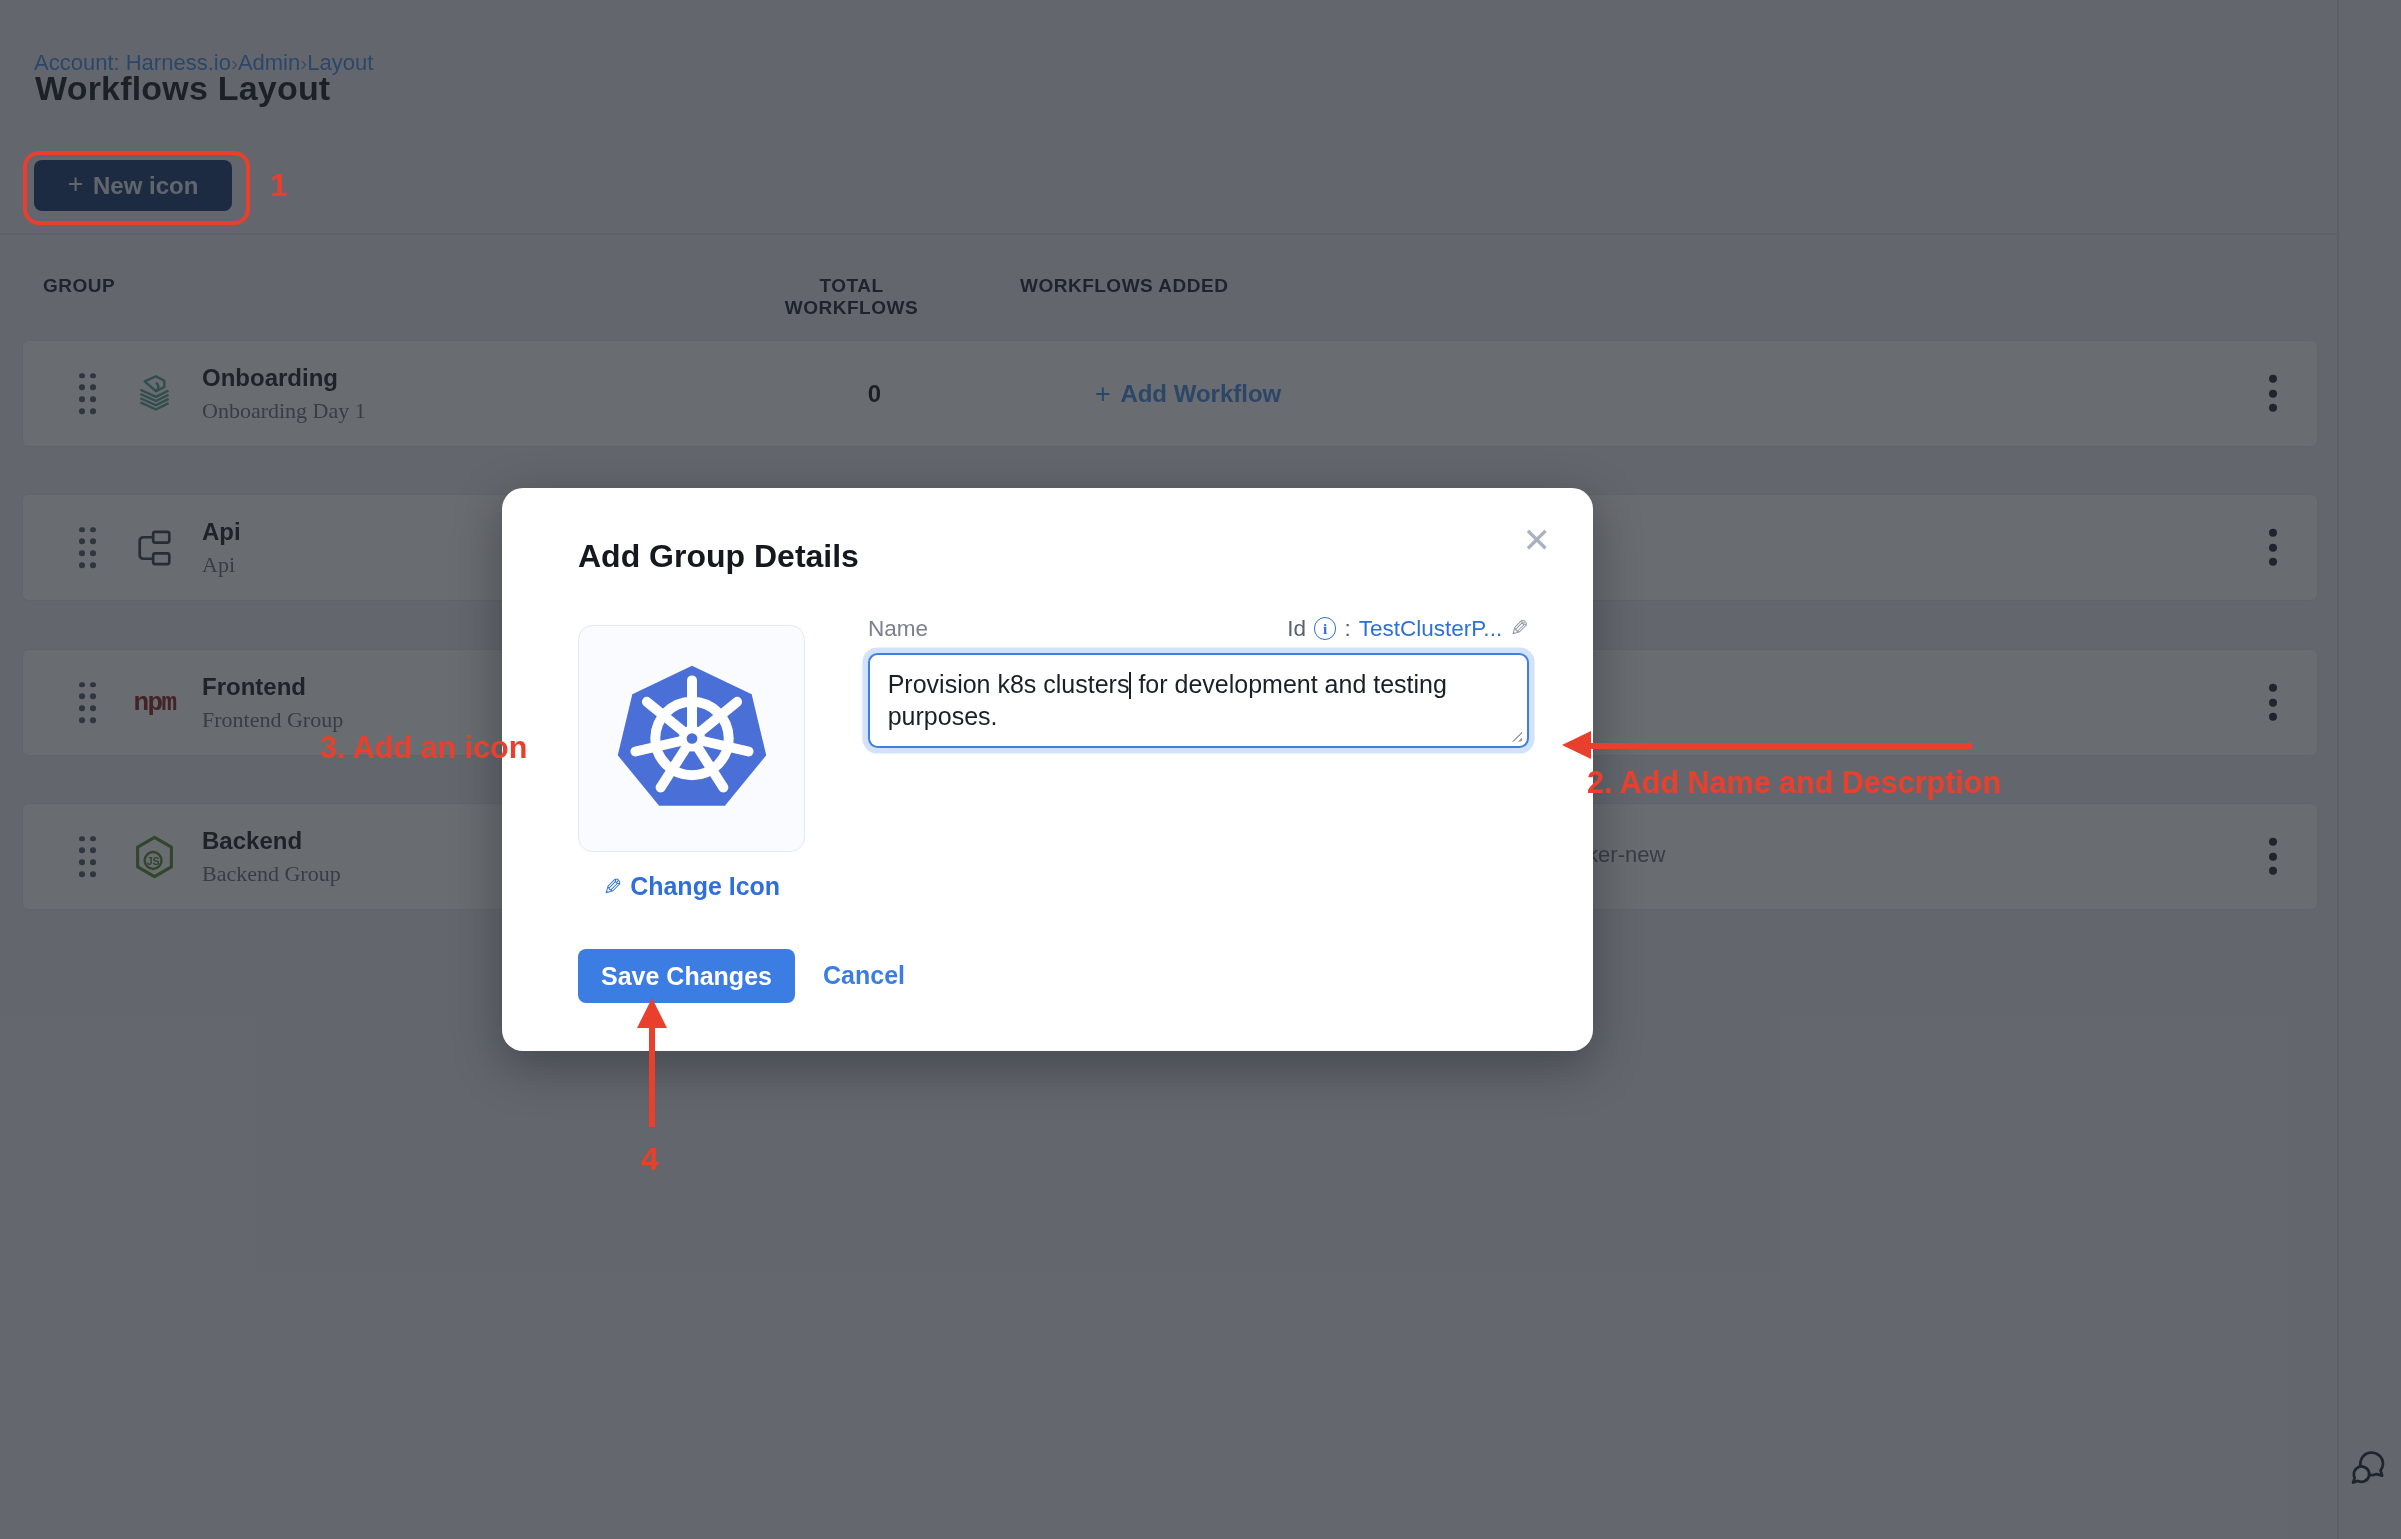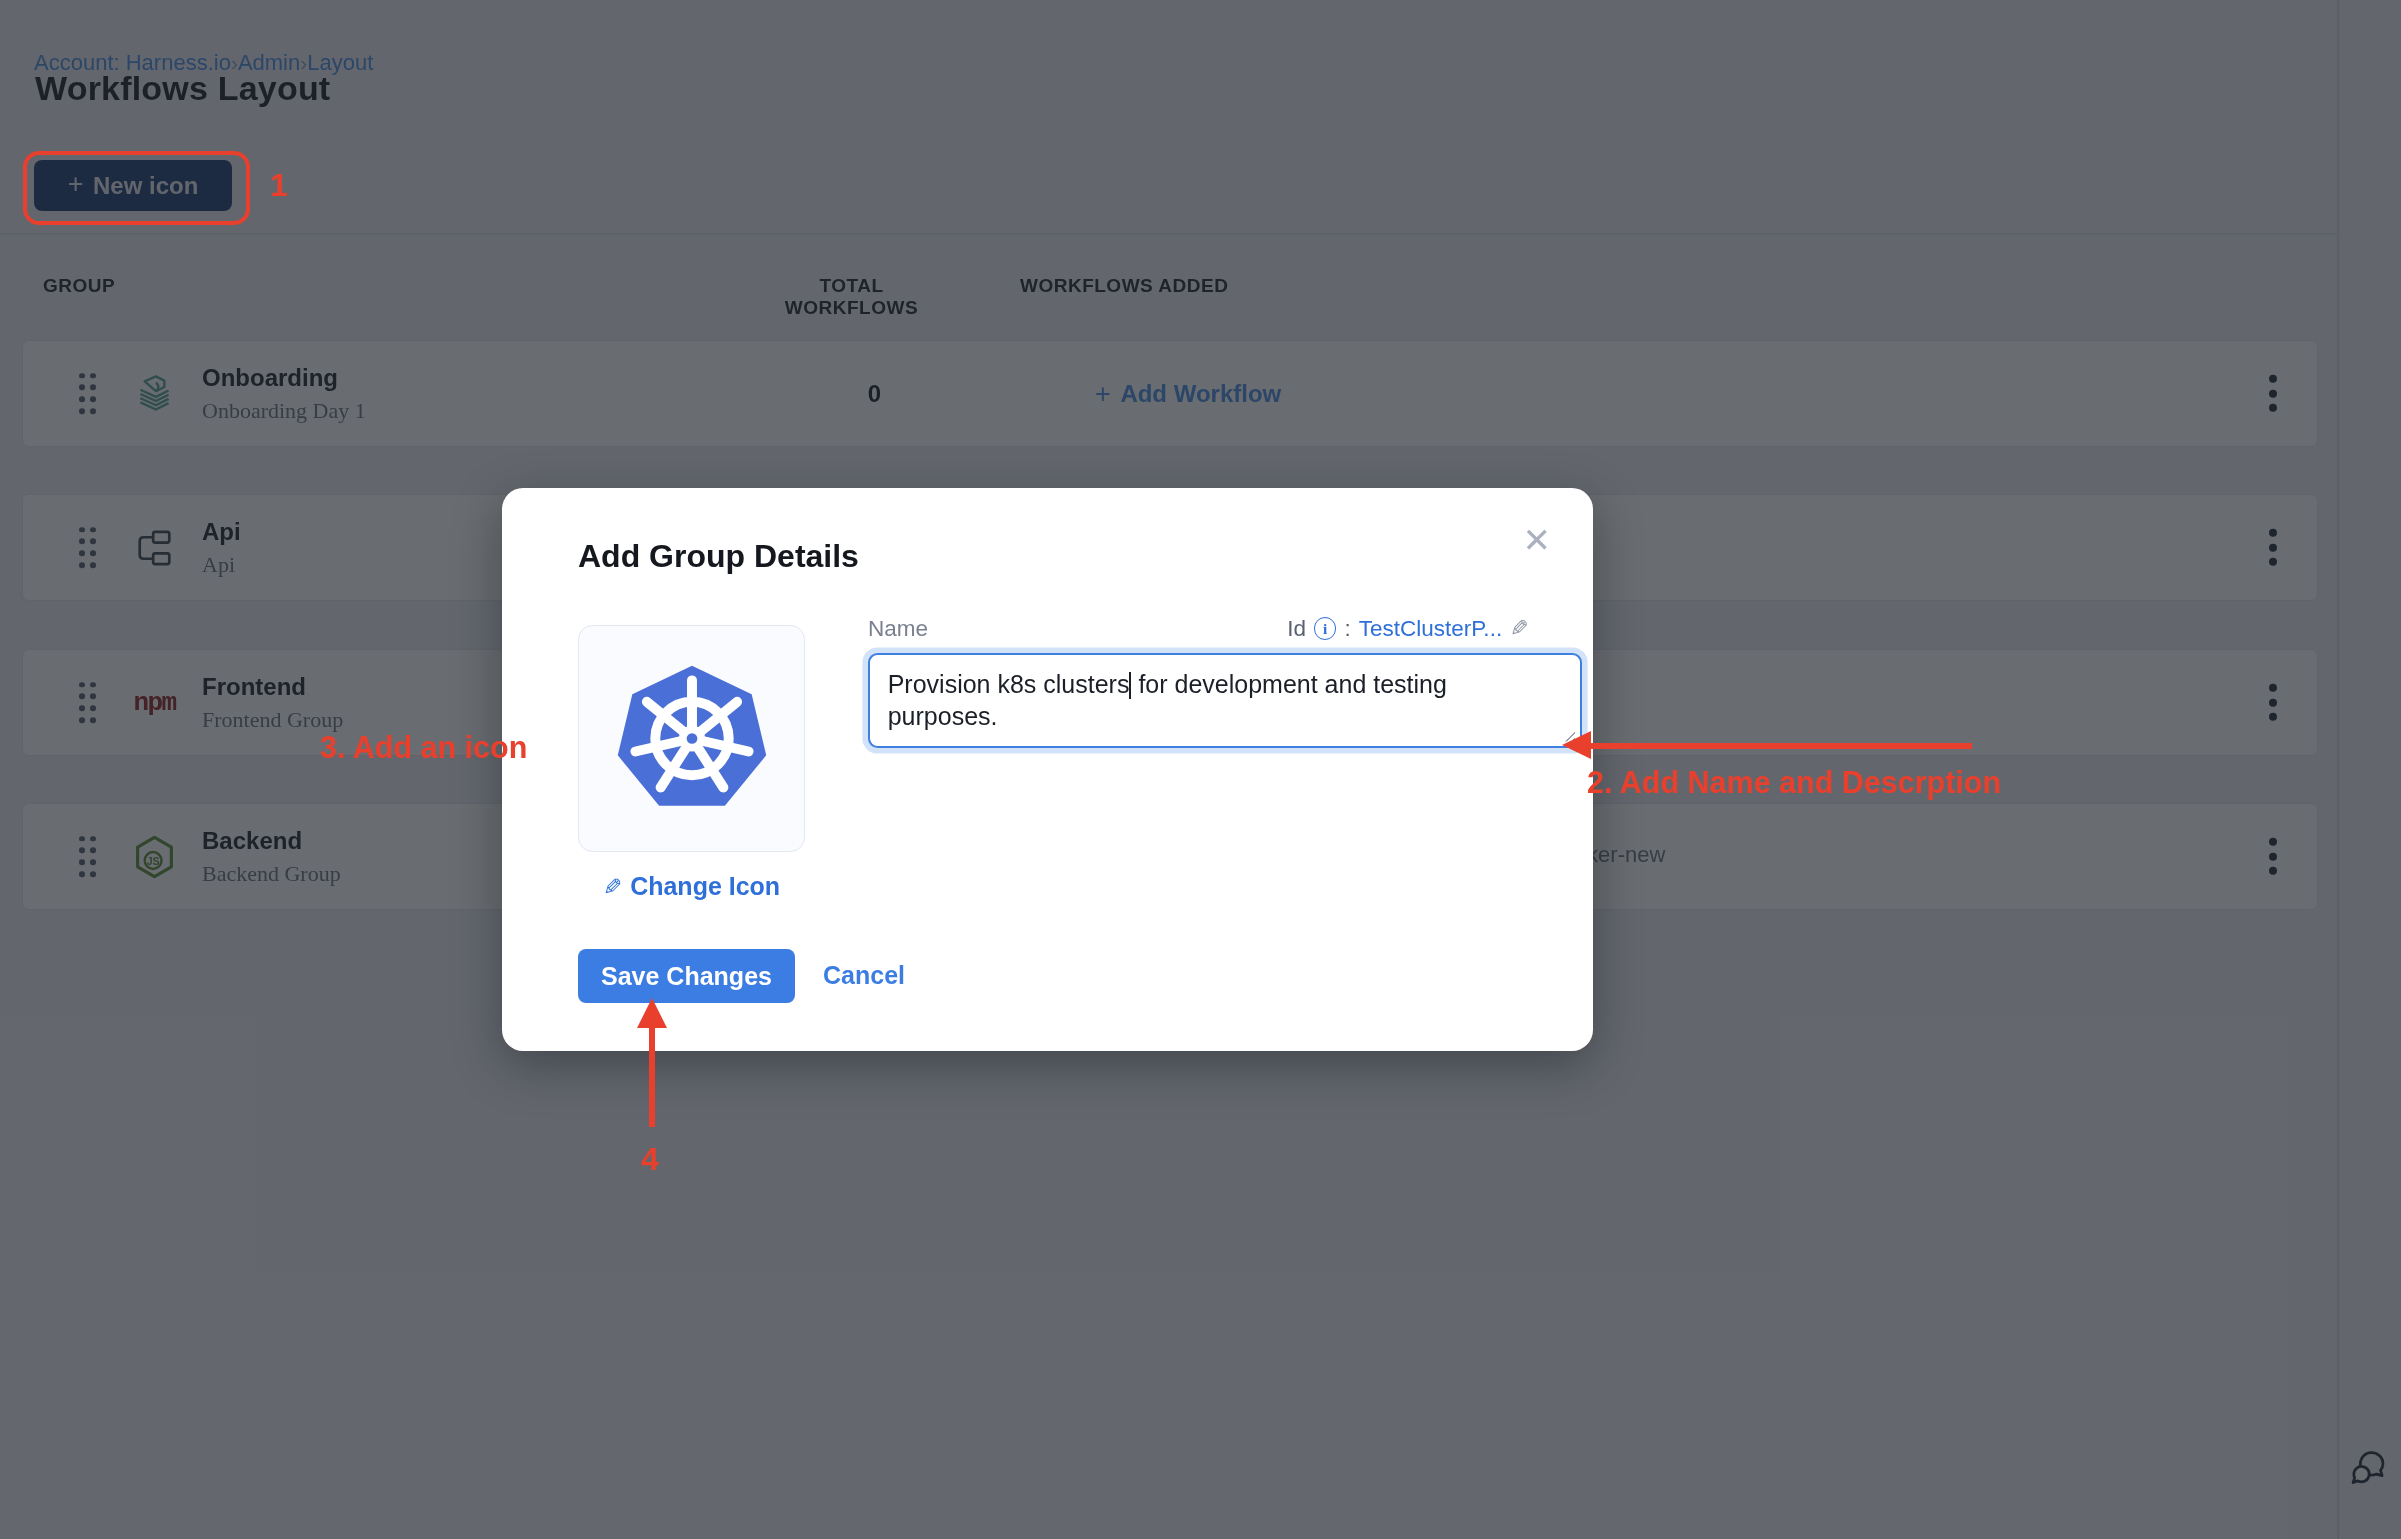--- a/index.html
+++ b/index.html
@@ -77,21 +77,21 @@
   .lbl-name { color:#7a8090; }
   .id-group { display:flex; align-items:center; gap:8px; font-size:22.5px; color:#5a6172; }
   .info-i { display:inline-flex; width:22.5px; height:22.5px; border:1.6px solid #2e6fd9; border-radius:50%;
       color:#2e6fd9; font-size:15.3px; align-items:center; justify-content:center; font-weight:700; font-family:"Liberation Serif", serif; cursor:pointer; }
   .id-value { color:#2e6fd9; cursor:pointer; }
   .id-pencil { color:#8a90a0; font-size:22.5px; display:inline-block; transform:scaleX(-1); cursor:pointer; }
 
   .name-input { margin-top:17.7px; width:654px; height:50px; border:1.6px solid #d8dde6; border-radius:6.4px;
       background:#fff; font-size:25px; color:#1b1f27; padding:0 17.7px; font-family:"Liberation Sans", sans-serif; }
   .desc-label { margin-top:50px; font-size:22.5px; font-weight:700; color:#62677b; }
-  .desc-box { margin-top:11.3px; width:714px; height:95px; border:2.4px solid #3f7fe0; border-radius:9.6px;
+  .desc-box { margin-top:11.3px; width:661px; height:95px; border:2.4px solid #3f7fe0; border-radius:9.6px;
       box-shadow:0 0 0 5.6px rgba(90,150,235,.28); background:#fff; padding:13px 17.7px; font-size:25px; color:#1b1f27;
       line-height:32px; position:relative; cursor:text; }
   .caret { display:inline-block; width:0; border-left:2.4px solid #1b1f27; height:27px; vertical-align:-5.6px; }
   .resize-grip { position:absolute; right:4.8px; bottom:4.8px; width:14.5px; height:14.5px;
       background:repeating-linear-gradient(135deg, transparent 0 3.2px, #9aa1ad 3.2px 4.8px); clip-path:polygon(100% 0, 100% 100%, 0 100%); }
 
   .save-btn { position:absolute; left:76px; top:461px; width:217px; height:54px; background:#3b7de2; border:none;
       border-radius:8px; color:#fff; font-size:25px; font-weight:700; cursor:pointer; font-family:"Liberation Sans", sans-serif; }
   .cancel-btn { position:absolute; left:321px; top:473px; font-size:25px; font-weight:700; color:#3b7de2; cursor:pointer; }
 

